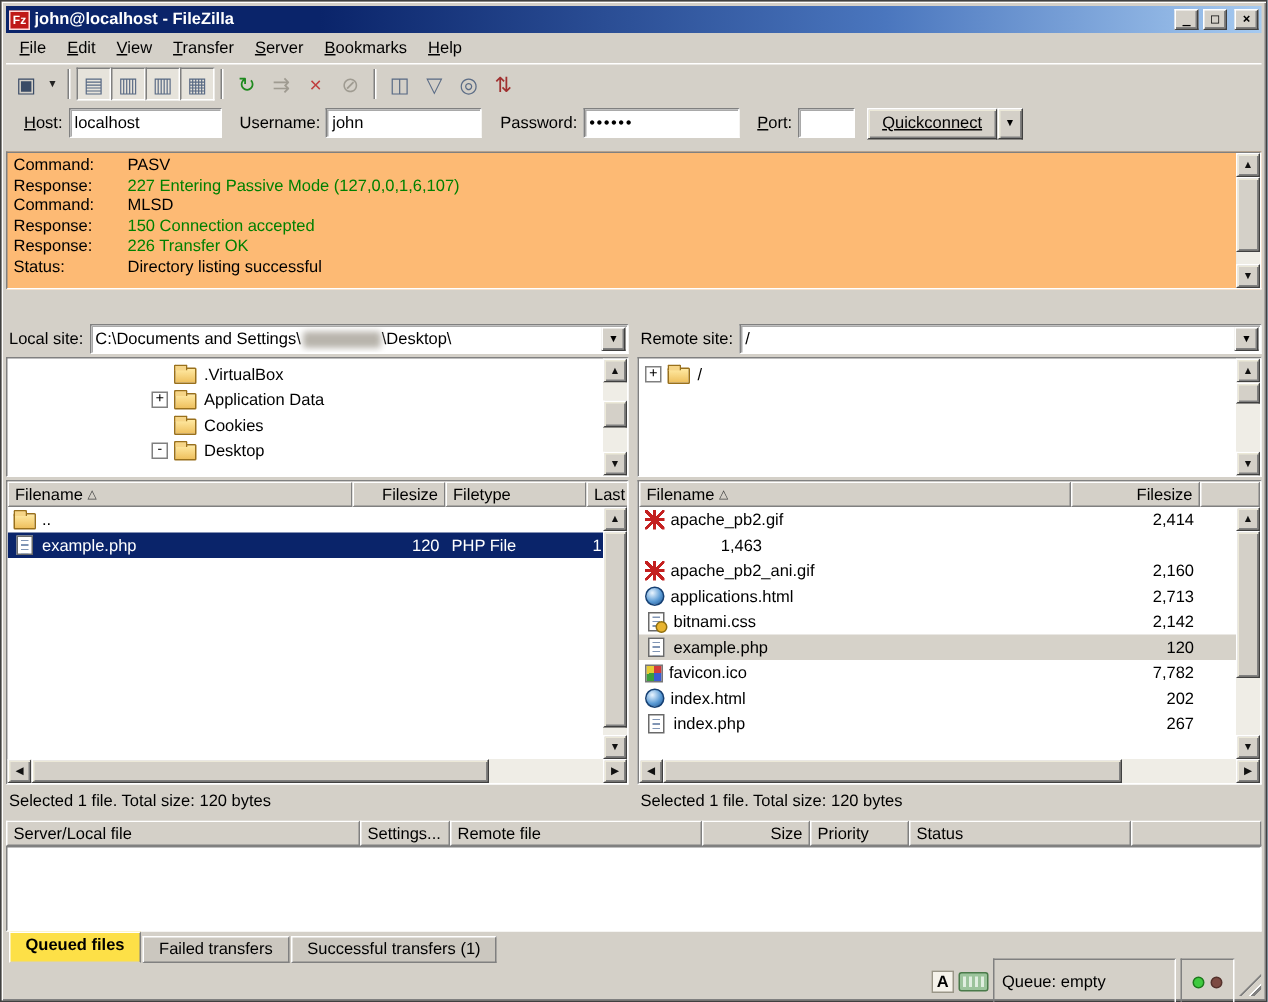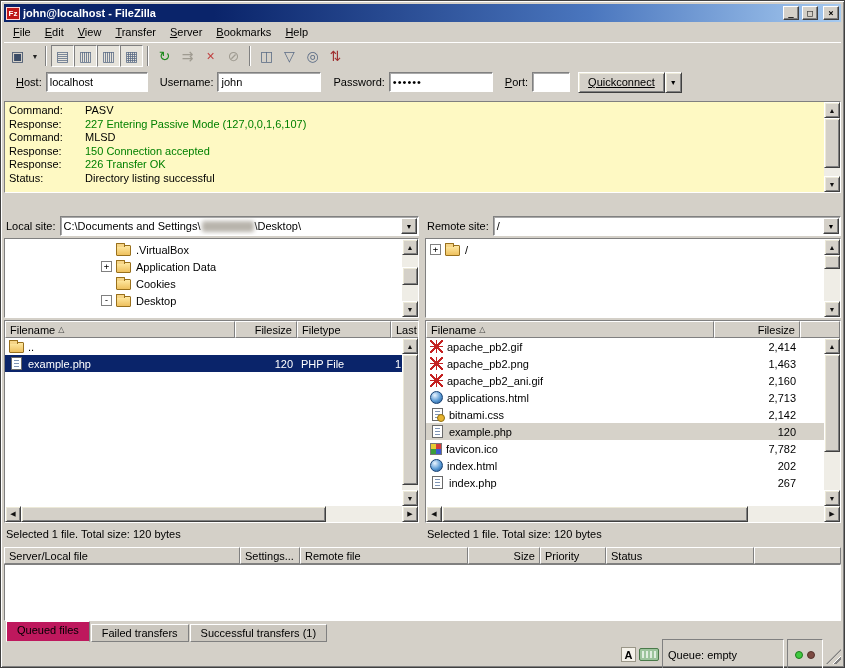--- a/index.html
+++ b/index.html
@@ -42,21 +42,21 @@
   .field { height:20px; background:#fff; border:1px solid; border-color:#808080 #fff #fff #808080;
            box-shadow:inset 1px 1px 0 rgba(64,64,64,.45); padding:0 3px; font:11px "Liberation Sans",sans-serif; margin-right:12px; }
   .w-host { width:102px; } .w-user { width:104px; } .w-pass { width:104px; letter-spacing:1px; } .w-port { width:38px; margin-right:8px; }
   .qc-btn { height:21px; padding:0 9px; background:#d4d0c8; border:1px solid; border-color:#fff #404040 #404040 #fff;
             box-shadow:inset 1px 1px 0 #ece9d8, inset -1px -1px 0 #808080; }
   .qc-btn .u { text-decoration:underline; }
   .qc-dd { height:21px; width:17px; background:#d4d0c8; border:1px solid; border-color:#fff #404040 #404040 #fff;
            box-shadow:inset 1px 1px 0 #ece9d8, inset -1px -1px 0 #808080; font-size:7px; padding:0; }
 
   
-  .log { height:92px; flex:0 0 auto; margin-top:2px; background:#fef9c3; border:1px solid; border-color:#808080 #fff #fff #808080;
+  .log { height:92px; flex:0 0 auto; margin-top:2px; background:#fdba74; border:1px solid; border-color:#808080 #fff #fff #808080;
          position:relative; padding:2px 18px 4px 4px; overflow:hidden; }
   .log-line { display:flex; line-height:13.5px; white-space:nowrap; }
   .log-label { width:76px; flex:0 0 auto; }
 
   
   .vscroll { width:16px; display:flex; flex-direction:column; background:#efede6; flex:0 0 auto; }
   .log > .vscroll, .tree > .vscroll { position:absolute; right:0; top:0; bottom:0; }
   .sbtn { height:16px; width:16px; flex:0 0 auto; background:#d4d0c8; border:1px solid; border-color:#fff #404040 #404040 #fff;
           box-shadow:inset 1px 1px 0 #ece9d8, inset -1px -1px 0 #808080; font-size:7px; color:#111;
           display:flex; align-items:center; justify-content:center; }
@@ -129,21 +129,21 @@
   .cell { flex:0 0 auto; display:flex; align-items:center; gap:4px; padding:0 4px; overflow:hidden; white-space:nowrap; height:17px; }
   .cell.right { justify-content:flex-end; }
 
   .pane-status { height:20px; flex:0 0 auto; padding:5px 2px 0 2px; white-space:nowrap; overflow:hidden; }
 
   
   .queue-head { margin-top:4px; height:17px; flex:0 0 auto; display:flex; overflow:hidden; }
   .queue-body { flex:1; background:#fff; border:1px solid; border-color:#808080 #fff #fff #808080; }
   .tabs { height:21px; flex:0 0 auto; display:flex; align-items:flex-end; padding-left:2px; gap:1px; }
   .tab { padding:2px 10px 3px; background:#cbc7bf; border:1px solid; border-color:#fff #808080 #808080 #fff; height:18px; }
-  .tab.active { background:#be185d; font-weight:normal; height:21px; border-bottom-color:#d4d0c8; }
+  .tab.active { background:#fde047; font-weight:bold; height:21px; border-bottom-color:#d4d0c8; }
 
   
   .statusbar { height:22px; flex:0 0 auto; display:flex; align-items:center; justify-content:flex-end; gap:3px; padding-top:3px; }
   .si-a { width:15px; height:15px; border:1px solid #9a9688; background:#f5f2ea; font-weight:bold;
           display:flex; align-items:center; justify-content:center; }
   .si-kbd { width:20px; height:13px; background:#9cc49c; border:1px solid #4a7a4a; border-radius:2px; position:relative; }
   .si-kbd::before { content:""; position:absolute; left:2px; right:2px; top:2px; bottom:2px;
           background:repeating-linear-gradient(90deg,#e0eee0 0 2px, transparent 2px 4px); }
   .sb-panel { height:32px; border:1px solid; border-color:#808080 #fff #fff #808080; display:flex; align-items:center; padding:0 5px; }
   .queue-panel { width:122px; }
@@ -411,24 +411,20 @@
           <div class="list-mid">
             <div class="list-body">
               <div class="list-row">
                 <div class="cell" style="width: 288px;">
                   <span class="icon icon-image"></span>
                   <span>apache_pb2.gif</span>
                 </div>
                 <div class="cell right" style="width: 86px;">2,414</div>
               </div>
               <div class="list-row">
-                <div class="cell" style="width: 288px;">
-                  <span class="icon icon-image"></span>
-                  <span>apache_pb2.png</span>
-                </div>
                 <div class="cell right" style="width: 86px;">1,463</div>
               </div>
               <div class="list-row">
                 <div class="cell" style="width: 288px;">
                   <span class="icon icon-image"></span>
                   <span>apache_pb2_ani.gif</span>
                 </div>
                 <div class="cell right" style="width: 86px;">2,160</div>
               </div>
               <div class="list-row">

